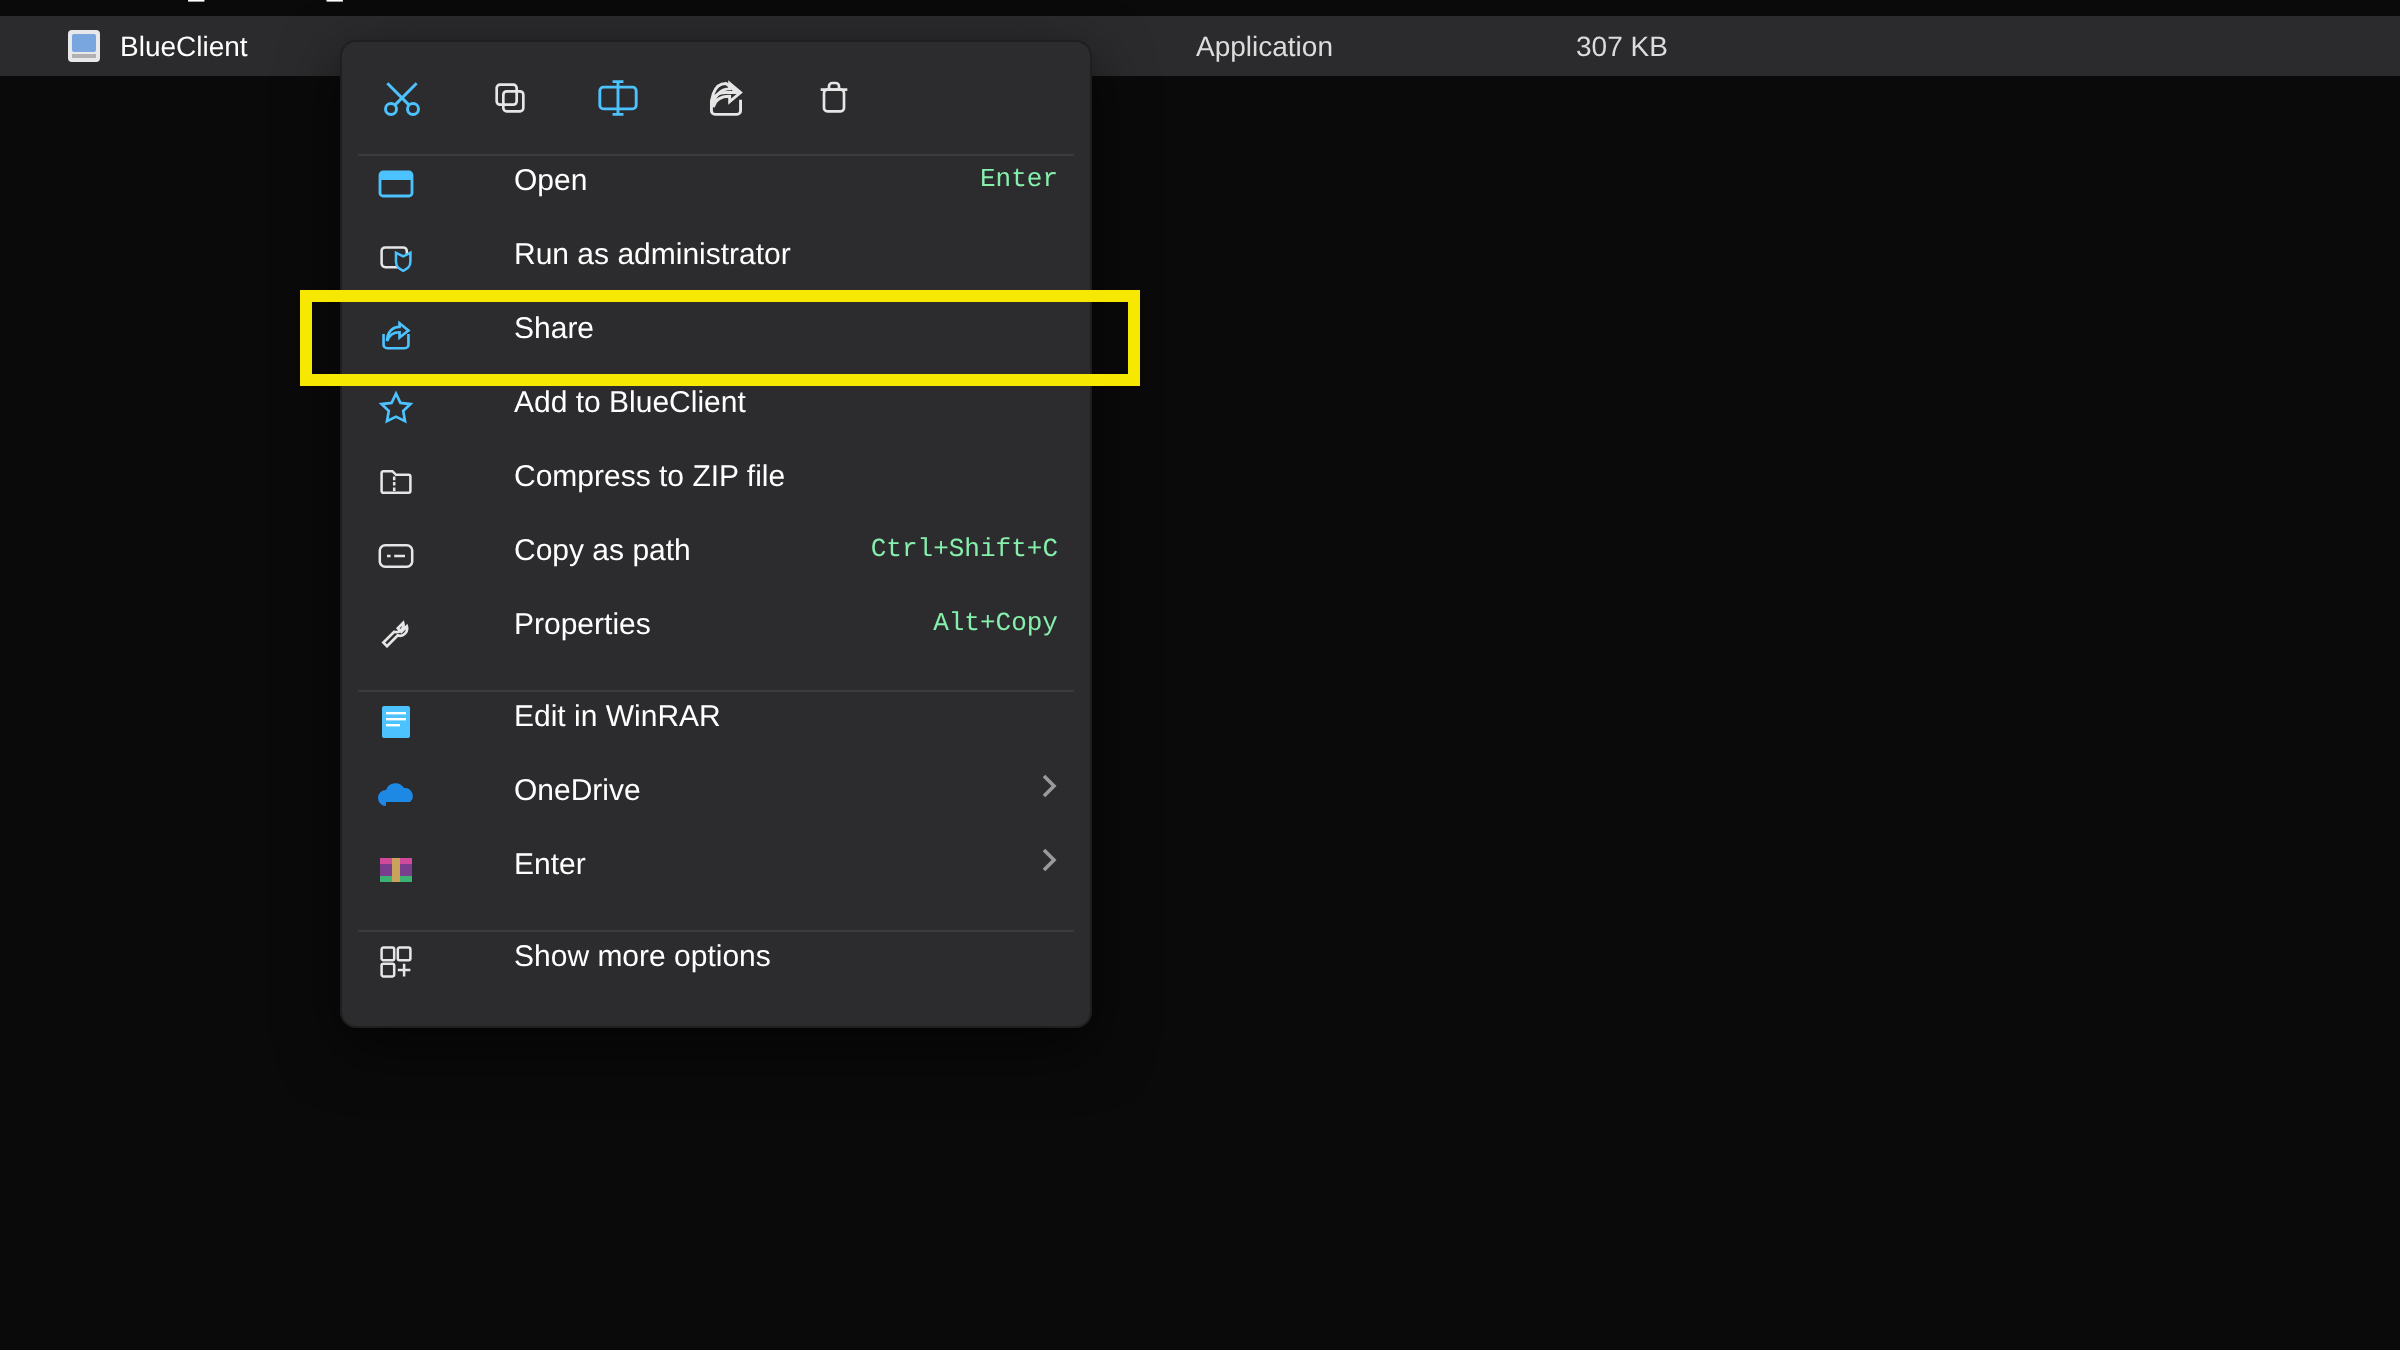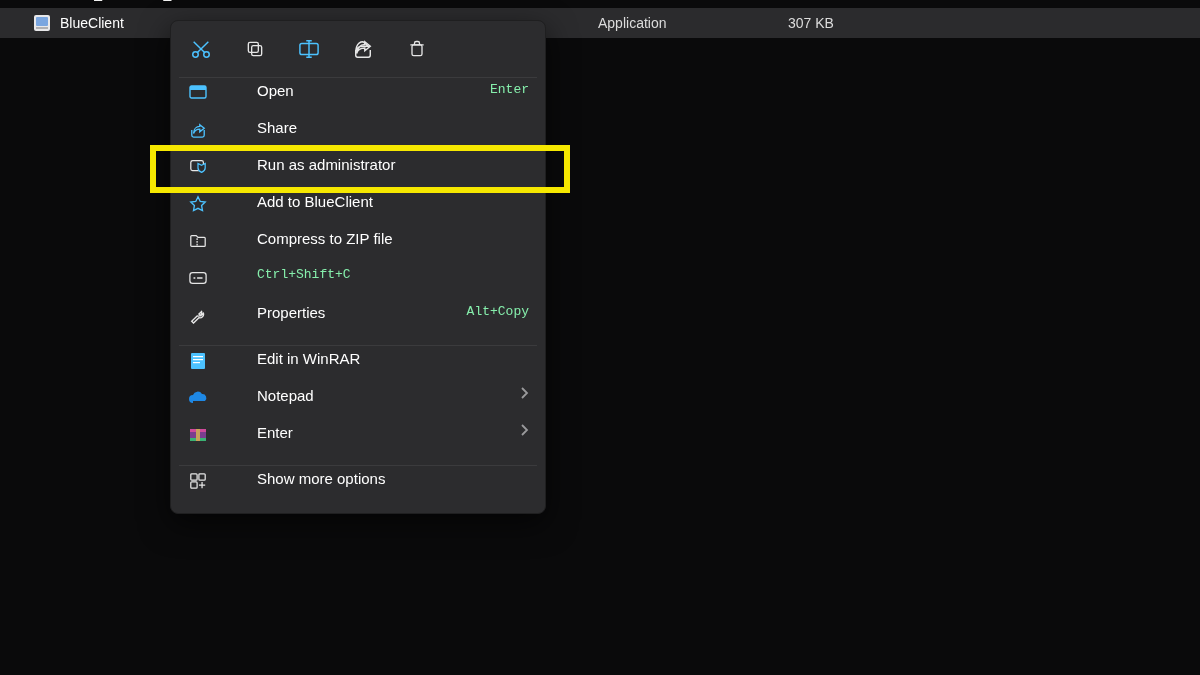--- a/index.html
+++ b/index.html
@@ -192,38 +192,38 @@
           <rect x="1" y="1" width="16" height="12" rx="1.5" fill="none" stroke="#4cc2ff" stroke-width="1.4"></rect>
           <rect x="1" y="1" width="16" height="4" fill="#4cc2ff"></rect>
         </svg>
     </span>
     <span class="cm-label">Open</span>
     <span class="cm-shortcut">Enter</span>
   </div>
 
   <div class="cm-item">
     <span class="cm-icon">
+      <svg width="18" height="18" viewBox="0 0 20 20" fill="none" stroke="#e6e6e6" stroke-width="1.4">
+        <rect x="2" y="3" width="14" height="11" rx="2"></rect>
+        <path d="M14 8l4-2v5c0 3-2 4-4 5-2-1-4-2-4-5V6l4 2z" fill="#2c2c2e" stroke="#4cc2ff"></path>
+      </svg>
+    </span>
+    <span class="cm-label">Run as administrator</span>
+  </div>
+
+  <div class="cm-item">
+    <span class="cm-icon">
       <svg width="18" height="16" viewBox="0 0 20 18" fill="none" stroke="#4cc2ff" stroke-width="1.5">
         <path d="M3 9v6a2 2 0 0 0 2 2h10a2 2 0 0 0 2-2V9"></path>
         <path d="M12 3l5 4-5 4V8c-4 0-6 2-7 5 0-5 3-8 7-8V3z"></path>
       </svg>
     </span>
     <span class="cm-label">Share</span>
   </div>
 
-  <div class="cm-item">
-    <span class="cm-icon">
-      <svg width="18" height="18" viewBox="0 0 20 20" fill="none" stroke="#e6e6e6" stroke-width="1.4">
-        <rect x="2" y="3" width="14" height="11" rx="2"></rect>
-        <path d="M14 8l4-2v5c0 3-2 4-4 5-2-1-4-2-4-5V6l4 2z" fill="#2c2c2e" stroke="#4cc2ff"></path>
-      </svg>
-    </span>
-    <span class="cm-label">Run as administrator</span>
-  </div>
-
 
   <div class="cm-item">
     <span class="cm-icon">
       <svg width="18" height="18" viewBox="0 0 20 20" fill="none" stroke="#4cc2ff" stroke-width="1.5">
         <path d="M10 2l2.5 5.2 5.5.6-4 3.9 1 5.6L10 14.8 5 17.3l1-5.6-4-3.9 5.5-.6L10 2z"></path>
       </svg>
     </span>
     <span class="cm-label">Add to BlueClient</span>
   </div>
 
@@ -237,20 +237,21 @@
     <span class="cm-label">Compress to ZIP file</span>
   </div>
 
   <div class="cm-item">
     <span class="cm-icon">
       <svg width="18" height="16" viewBox="0 0 20 16" fill="none" stroke="#e6e6e6" stroke-width="1.4">
         <rect x="1" y="2" width="18" height="12" rx="3"></rect>
         <path d="M5 8h2M9 8h6"></path>
       </svg>
     </span>
+    <span class="cm-label">Copy as path</span>
     <span class="cm-shortcut">Ctrl+Shift+C</span>
   </div>
 
   <div class="cm-item">
     <span class="cm-icon">
       <svg width="18" height="18" viewBox="0 0 20 20" fill="none" stroke="#e6e6e6" stroke-width="1.5">
         <path d="M14 6a4 4 0 0 1-5 5l-6 6 2 2 6-6a4 4 0 0 0 5-5l-3 3-2-2 3-3z"></path>
       </svg>
     </span>
     <span class="cm-label">Properties</span>
@@ -270,21 +271,21 @@
     </span>
     <span class="cm-label">Edit in WinRAR</span>
   </div>
 
   <div class="cm-item">
     <span class="cm-icon">
       <svg width="20" height="14" viewBox="0 0 20 14">
           <path d="M5 12a4 4 0 0 1 0-8 5 5 0 0 1 9-1 4 4 0 0 1 3 7H5z" fill="#1e88e5"></path>
         </svg>
     </span>
-    <span class="cm-label">Notepad</span>
+    <span class="cm-label">OneDrive</span>
     <span class="cm-chevron">
       <svg width="10" height="12" viewBox="0 0 8 12" fill="none" stroke="#9a9a9c" stroke-width="1.8">
           <path d="M2 1l5 5-5 5"></path>
         </svg>
     </span>
   </div>
 
   <div class="cm-item">
     <span class="cm-icon">
       <svg width="18" height="16" viewBox="0 0 18 16">

